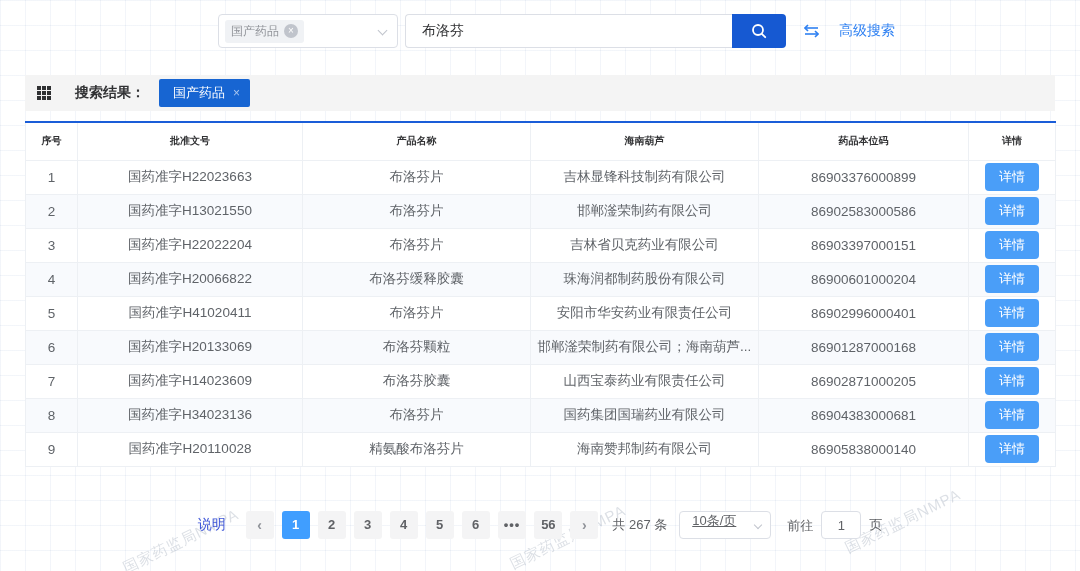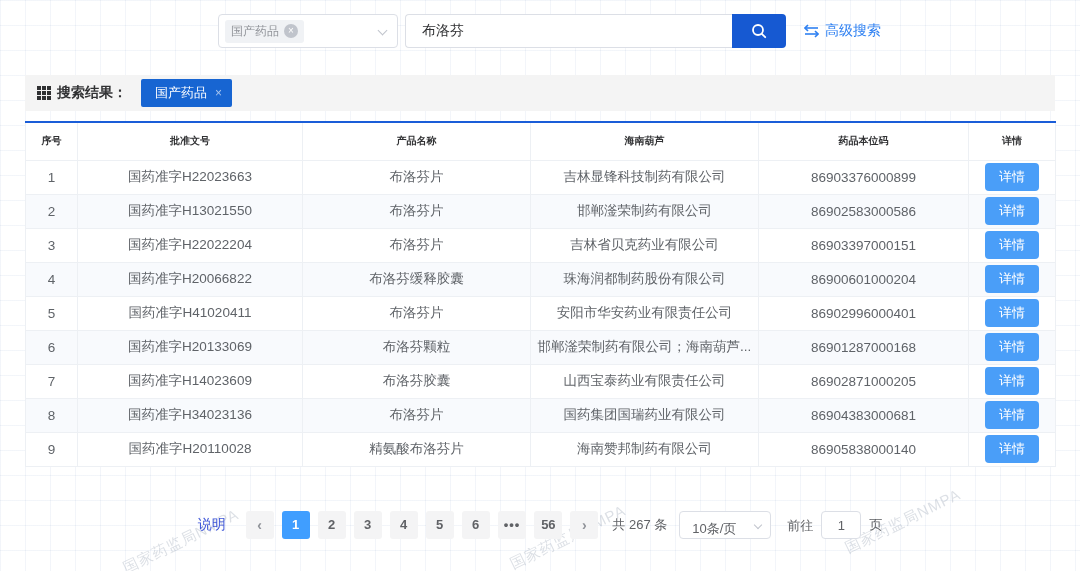--- a/index.html
+++ b/index.html
@@ -33,31 +33,31 @@
   .kw {
     width:327px; margin-left:7px; border:1px solid #dcdfe6; border-right:none;
     border-radius:4px 0 0 4px; padding:0 16px; font-size:14px; color:#303133; outline:none;
     font-family:inherit; background:#fff;
   }
   .search-btn {
     width:54px; border:none; background:#1659d2; border-radius:0 4px 4px 0; cursor:pointer;
     display:flex; align-items:center; justify-content:center;
   }
   .adv {
-    display:flex; align-items:center; gap:6px; margin-left:18px; color:#2e80f2;
+    display:flex; align-items:center; gap:20px; margin-left:18px; color:#2e80f2;
     font-size:14px; text-decoration:none; cursor:pointer;font-family:Liberation Serif, serif;
   }
   
   .results-bar {
     position:absolute; left:25px; top:75px; width:1030px; height:36px; background:#f4f4f4;
     display:flex; align-items:center; padding:0 12px;
   }
   .grid-ico { display:grid; grid-template-columns:repeat(3,4px); grid-template-rows:repeat(3,4px); gap:1px; margin-right:6px; }
   .grid-ico i { background:#303133; }
-  .results-label { font-size:14px; color:#303133; font-weight:700; }
+  .results-label { font-size:14px; color:#303133; font-weight:700;margin-left:18px; }
   .filter-tag {
     margin-left:14px; background:#1765d2; color:#fff; font-size:13px; border-radius:2px;
     padding:5px 10px 5px 14px; display:inline-flex; align-items:center; gap:8px; cursor:pointer;
   }
   .tag-x { color:#a9c6ef; font-size:12px; cursor:pointer; }
   
   .tbl {
     position:absolute; left:25px; top:121px; width:1030px; border-collapse:collapse;
     table-layout:fixed; background:#fff; border-top:2px solid #1a5dd8;
   }
@@ -86,22 +86,22 @@
     min-width:28px; height:28px; line-height:28px; text-align:center; background:#f4f4f5;
     border:none; border-radius:3px; margin:0 4px; font-size:13px; font-weight:600;
     color:#606266; cursor:pointer; font-family:inherit; padding:0 6px;
   }
   .pg.nav { color:#909399; font-size:14px; font-weight:700; }
   .pg.active { background:#409eff; color:#fff; }
   .pg.dots { letter-spacing:1px; font-weight:700; }
   .total { margin:0 12px 0 10px; }
   .size-select {
     position:relative; width:92px; height:28px; border:1px solid #dcdfe6; border-radius:4px;
-    background:#fff; display:flex; align-items:flex-end; justify-content:center; gap:6px;
-    cursor:pointer; padding-right:22px;
+    background:#fff; display:flex; align-items:flex-start; justify-content:center; gap:6px;
+    cursor:pointer; padding-right:22px;text-decoration:underline;
   }
   .size-select .chev { right:9px; top:10px; width:6px; height:6px; }
   .goto-label { margin:2px 8px 0 16px;text-align:right; }
   .goto {
     width:40px; height:28px; border:1px solid #dcdfe6; border-radius:4px; text-align:center;
     font-size:13px; color:#606266; outline:none; font-family:inherit; background:#fff;
   }
   .goto-suffix { margin-left:8px; }
   
   .wm {

